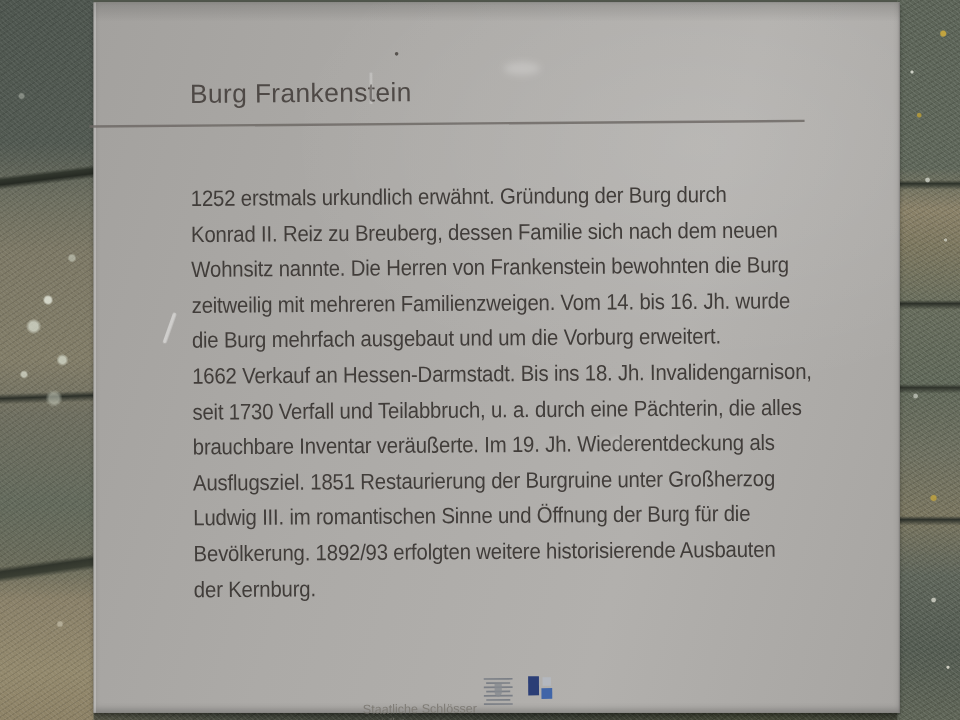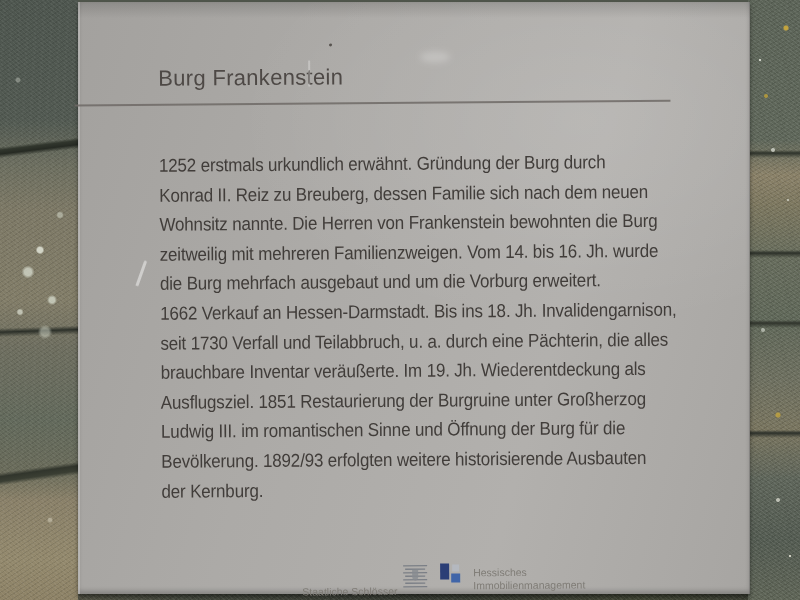--- a/index.html
+++ b/index.html
@@ -157,24 +157,20 @@
             <line x1="3" y1="20.5" x2="23" y2="20.5"></line>
             <line x1="1" y1="24" x2="25" y2="24"></line>
           </g>
           <path d="M10 7 h6 v7 q0 3 -3 4 q-3 -1 -3 -4 z" fill="#878b90" opacity=".8"></path>
         </svg>
         <div id="him-logo">
           <div class="sq sq-stem"></div>
           <div class="sq sq-light"></div>
           <div class="sq sq-blue"></div>
         </div>
-        <div id="org2" class="org">
-          <div>Hessisches</div>
-          <div>Immobilienmanagement</div>
-        </div>
       </div>
 
       <div id="speck" class="mark"></div>
       <div id="scratch-1" class="mark"></div>
       <div id="scratch-2" class="mark"></div>
       <div id="smudge-1" class="mark"></div>
       <div id="smudge-2" class="mark"></div>
 
     </div>
   </div>

